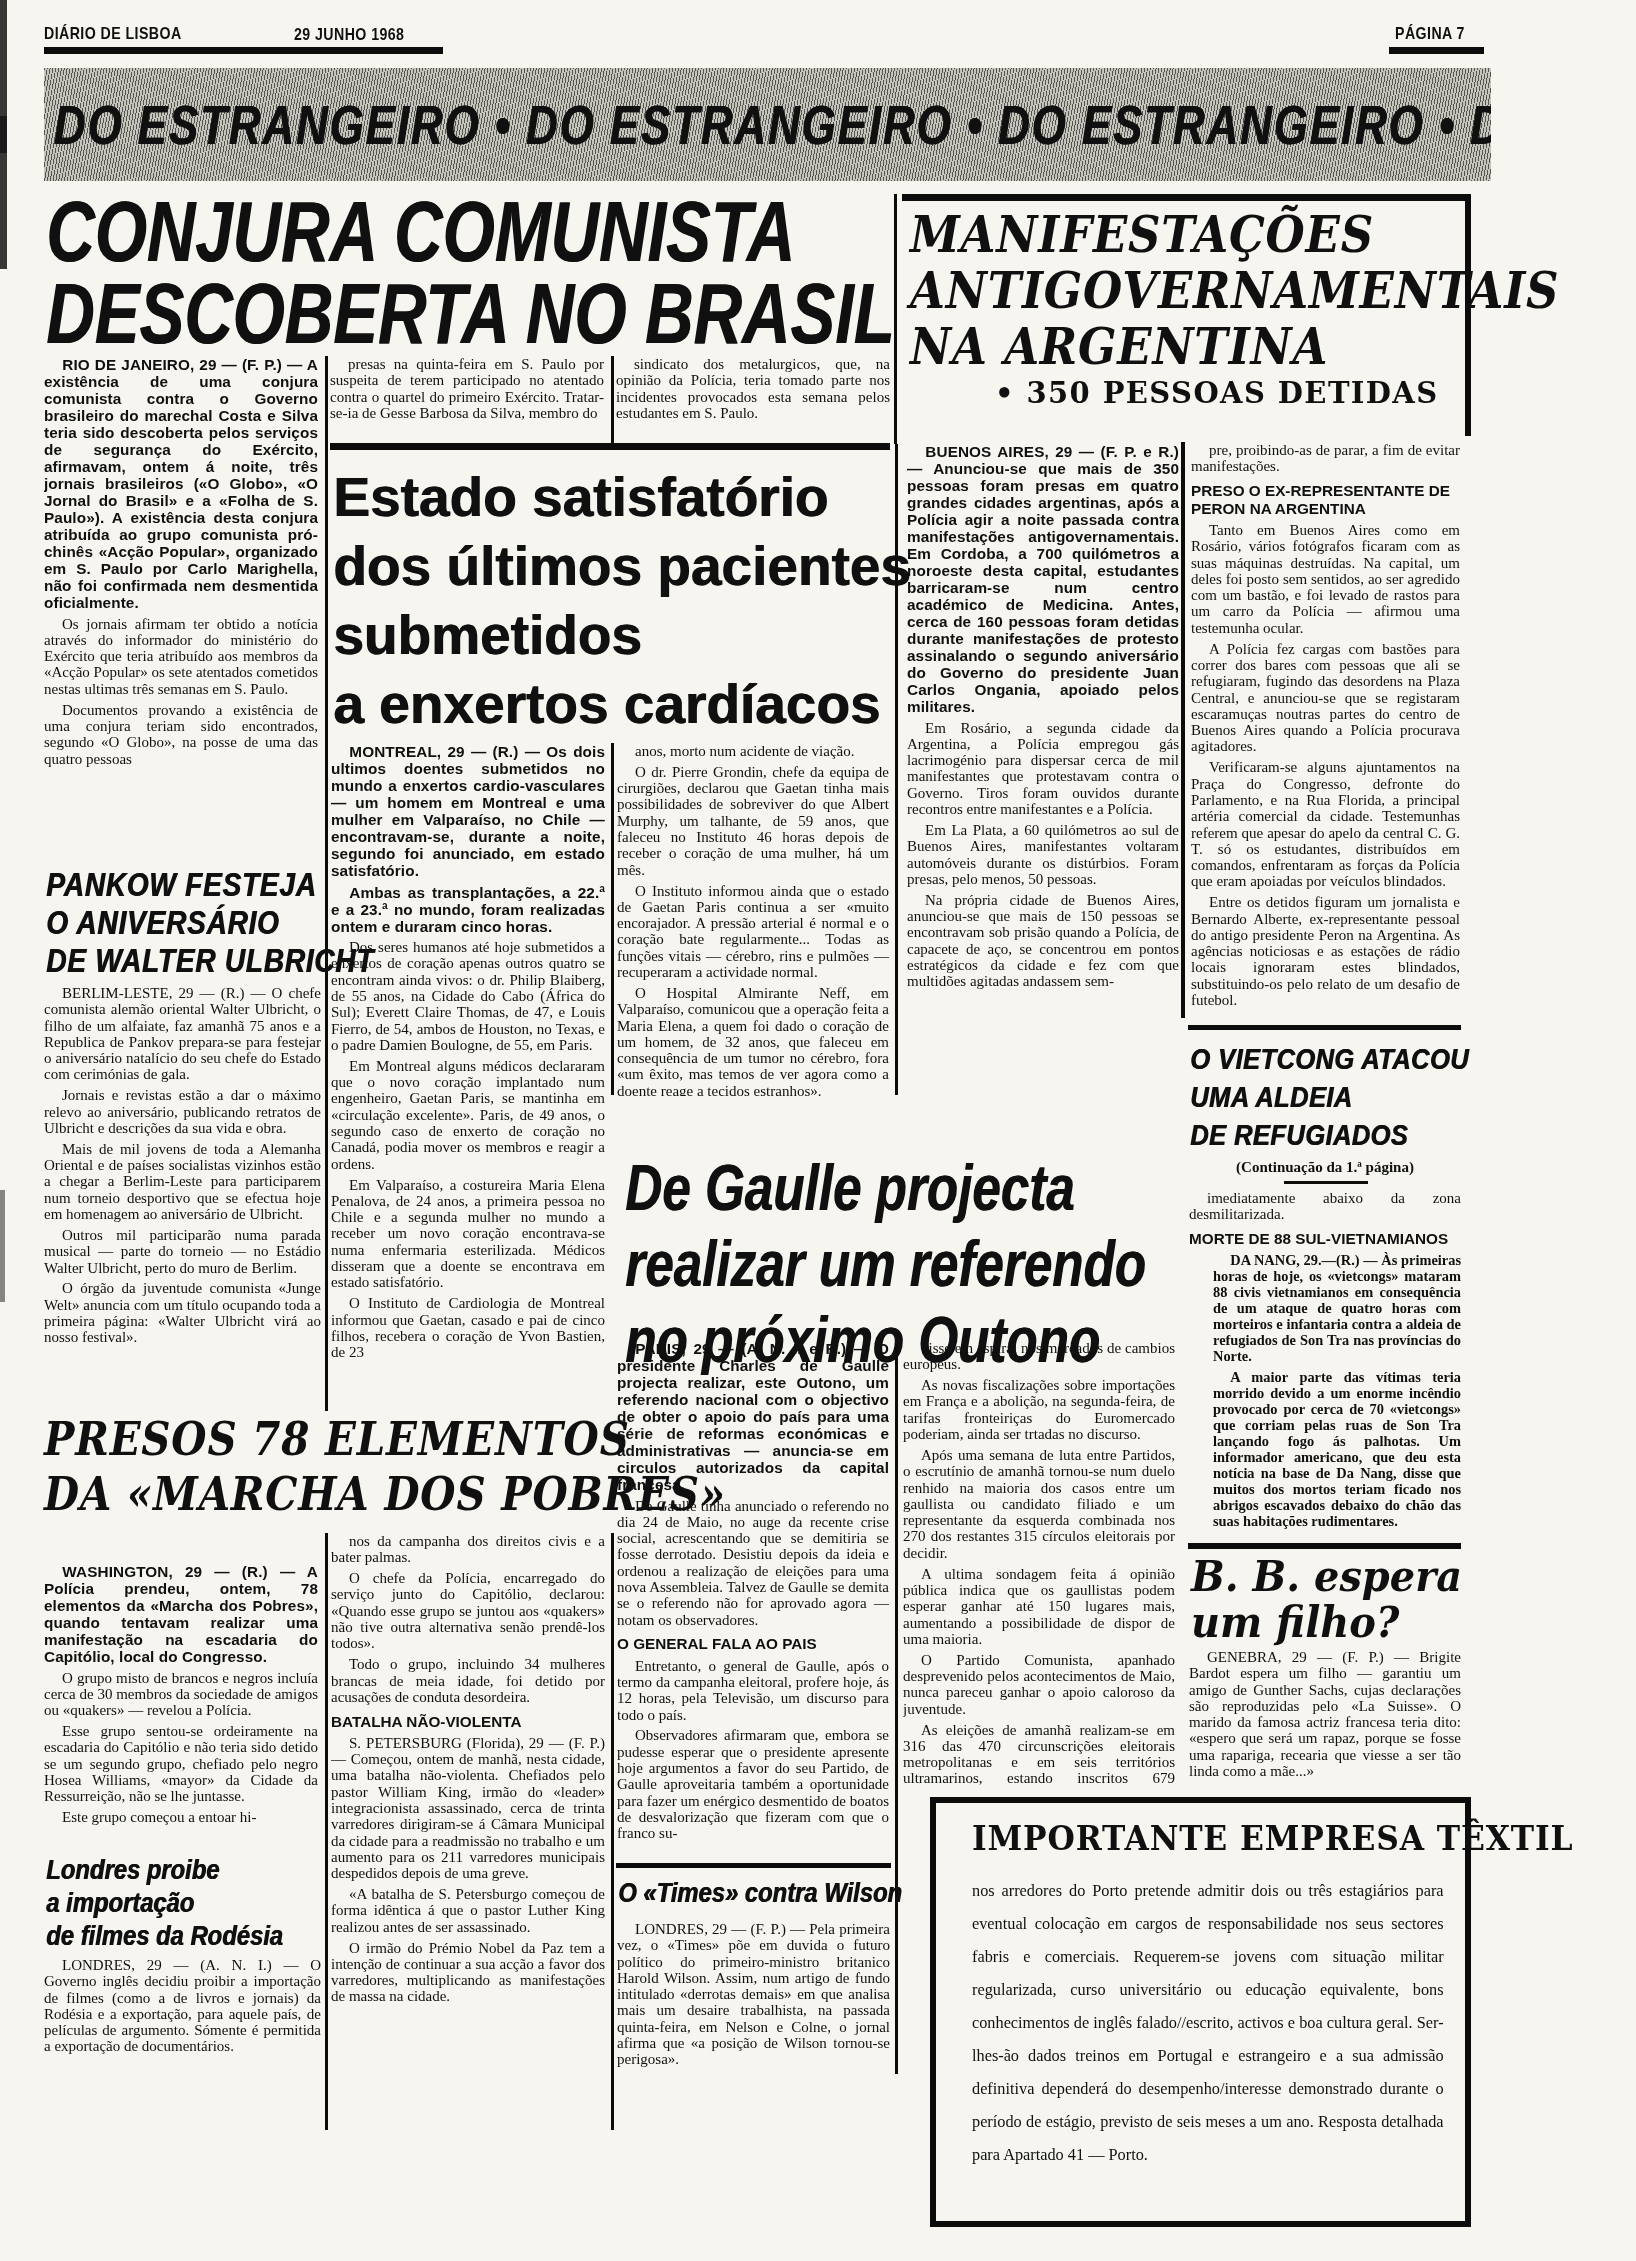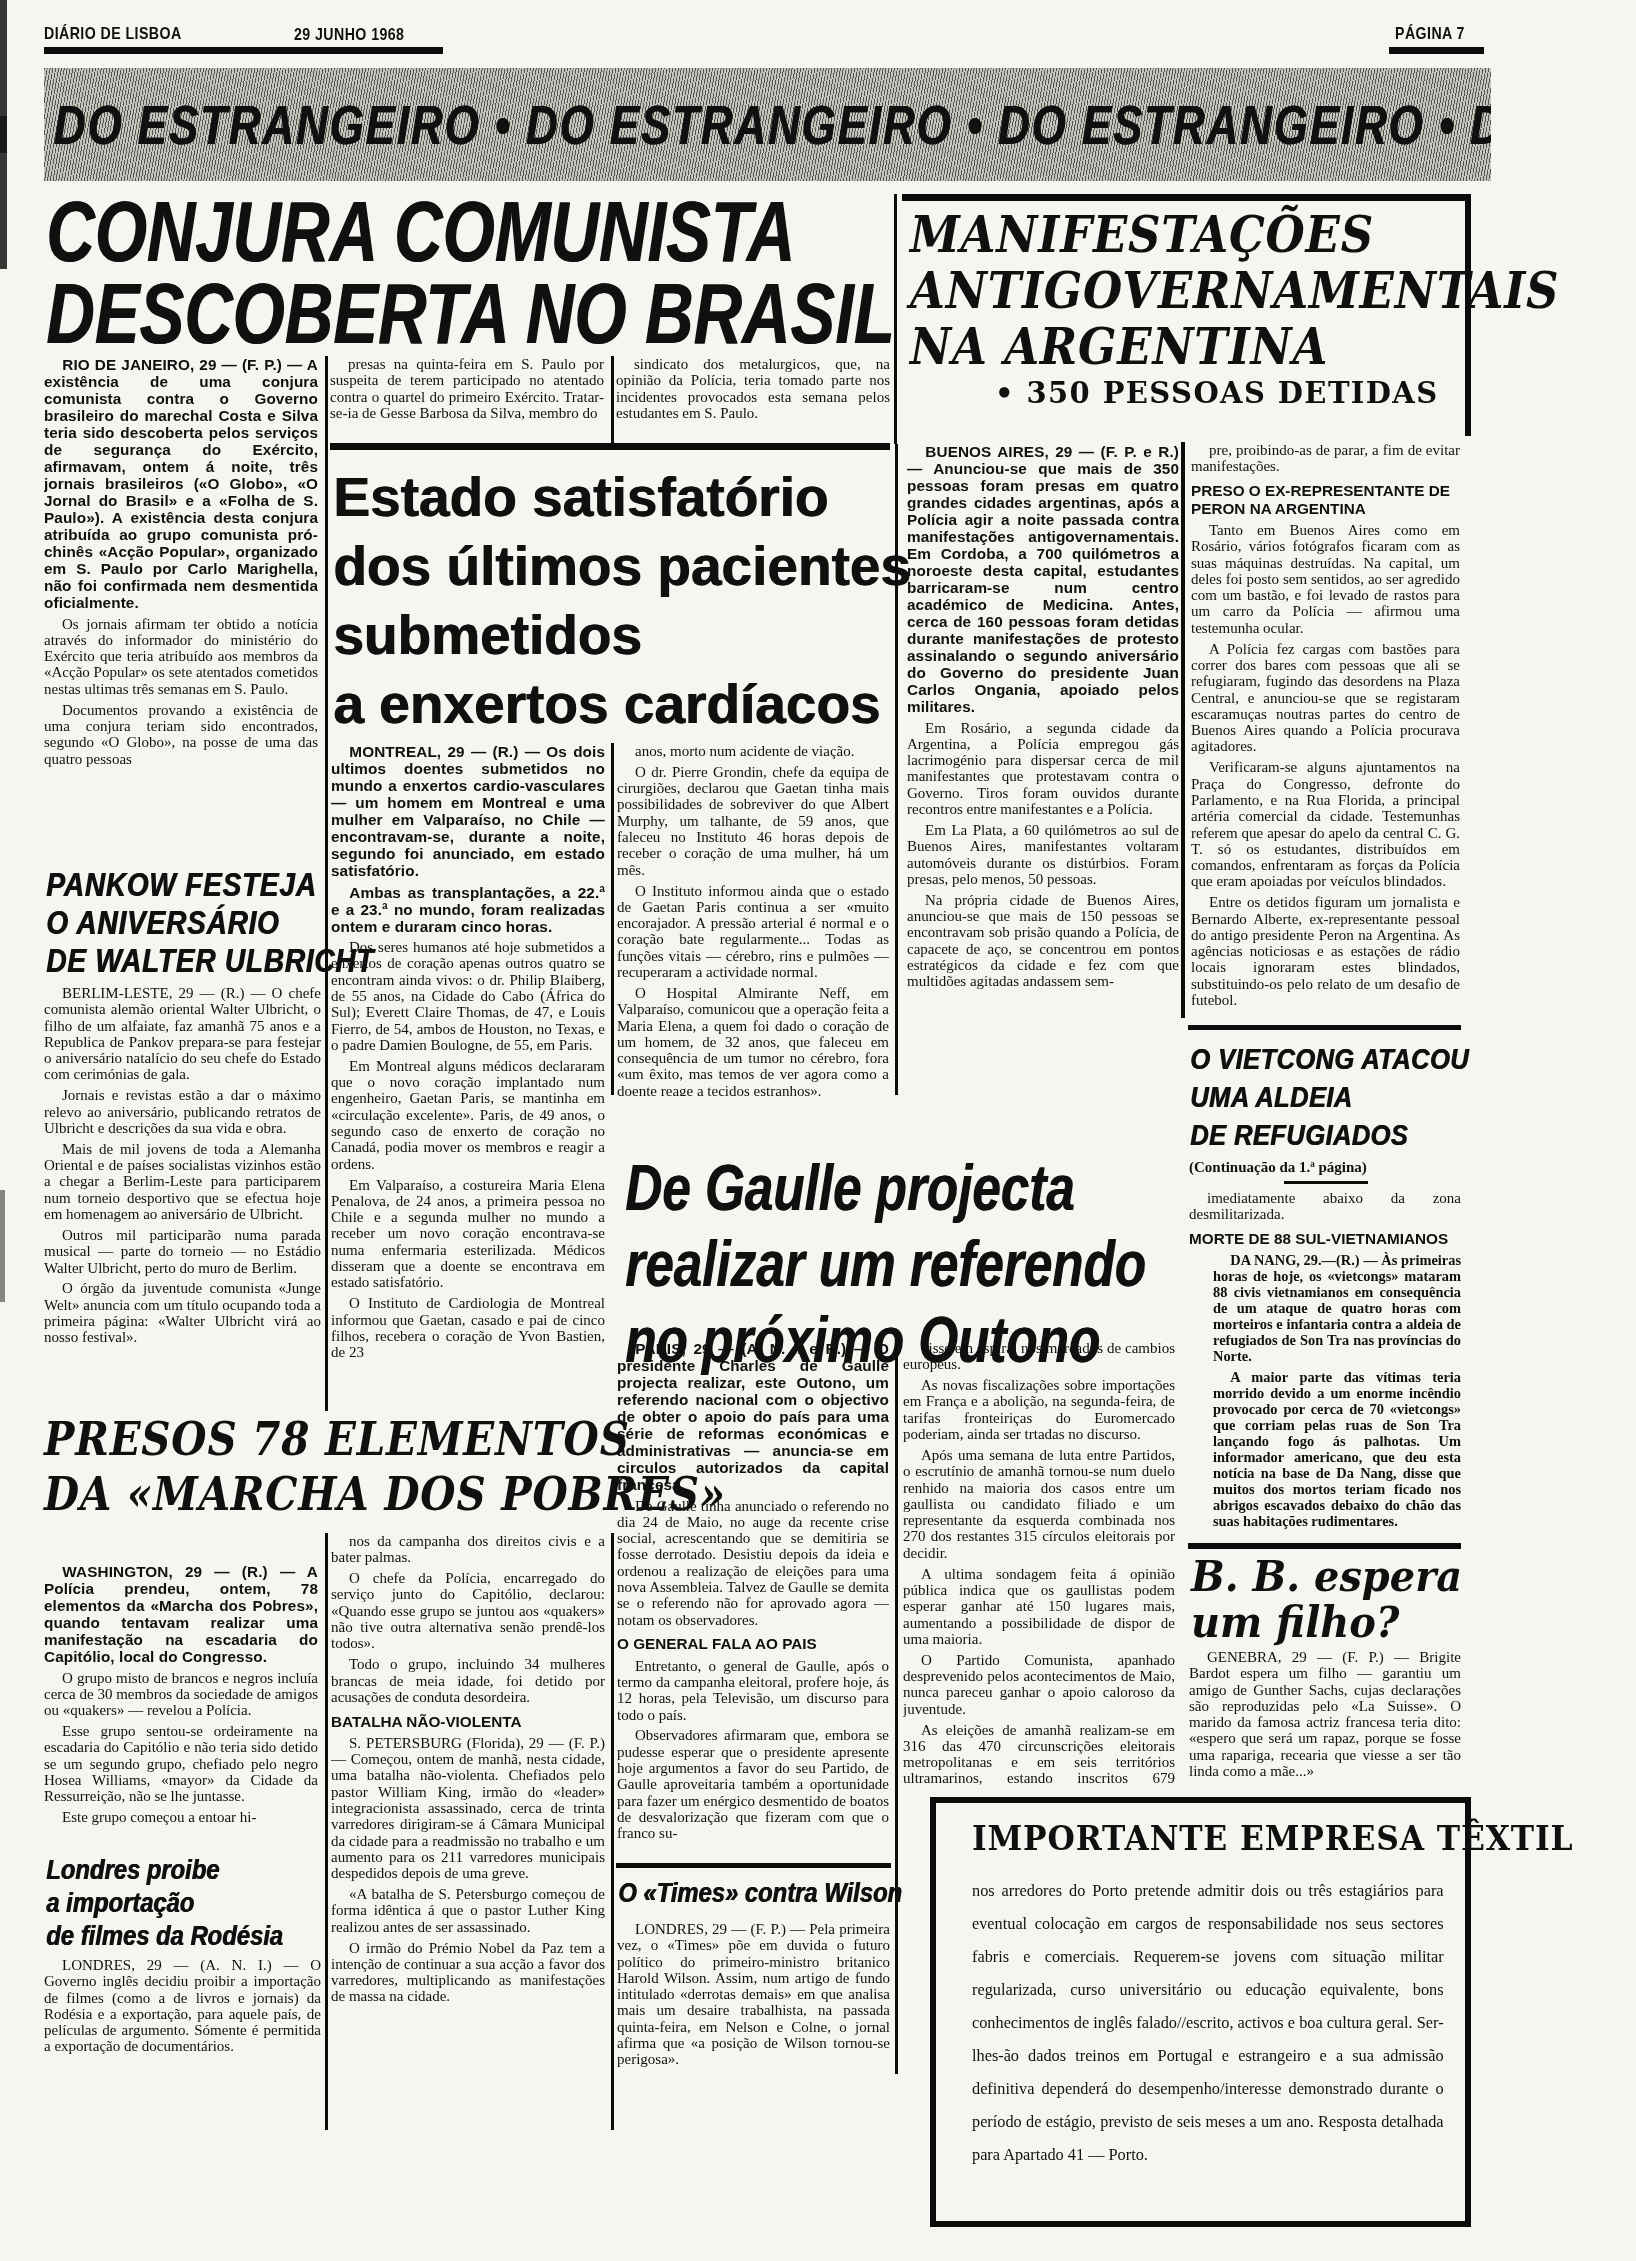--- a/index.html
+++ b/index.html
@@ -5,21 +5,21 @@
   html,body{margin:0;padding:0;background:#d8d7d0;}
   .page{position:relative;width:1636px;height:2261px;background:#f6f5ef;color:#101010;
         font-family:"Liberation Serif",serif;overflow:hidden;hyphens:auto;}
   .abs{position:absolute;}
   .hrule,.vrule{position:absolute;background:#0c0c0c;}
   .col{position:absolute;overflow:hidden;}
   .p{margin:0 0 4.6px;text-align:justify;text-indent:1.2em;font-size:15px;line-height:16.3px;}
   .lead{font-family:"Liberation Sans",sans-serif;font-weight:bold;font-size:15.3px;line-height:17px;letter-spacing:0.1px;}
   .sub{font-family:"Liberation Sans",sans-serif;font-weight:bold;text-indent:0;text-align:left;
        font-size:15.3px;line-height:17.7px;margin:7.4px 0 4.6px;}
-  .note{text-indent:0;text-align:left;font-weight:bold;font-size:15px;}
+  .note{text-indent:0;text-align:center;font-weight:bold;font-size:15px;}
   .ind{margin-left:24px;font-weight:bold;font-size:14.4px;line-height:16px;}
   .line{white-space:nowrap;display:block;}
   .sx{display:inline-block;transform-origin:0 50%;}
   .sx78{transform:scaleX(.78);} .sx80{transform:scaleX(.80);} .sx85{transform:scaleX(.85);}
   .sx88{transform:scaleX(.88);} .sx90{transform:scaleX(.90);} .sx95{transform:scaleX(.95);}
   .hl-ital{font-family:"Liberation Sans",sans-serif;font-weight:bold;font-style:italic;}
   .hl-sans{font-family:"Liberation Sans",sans-serif;font-weight:bold;}
   .hl-serif{font-family:"DejaVu Serif","Liberation Serif",serif;font-weight:bold;font-style:italic;}
   .heavy{text-shadow:0.9px 0 0 currentColor;}
   .mast{font-family:"Liberation Sans",sans-serif;font-weight:bold;font-size:16.7px;letter-spacing:0.5px;white-space:nowrap;}

